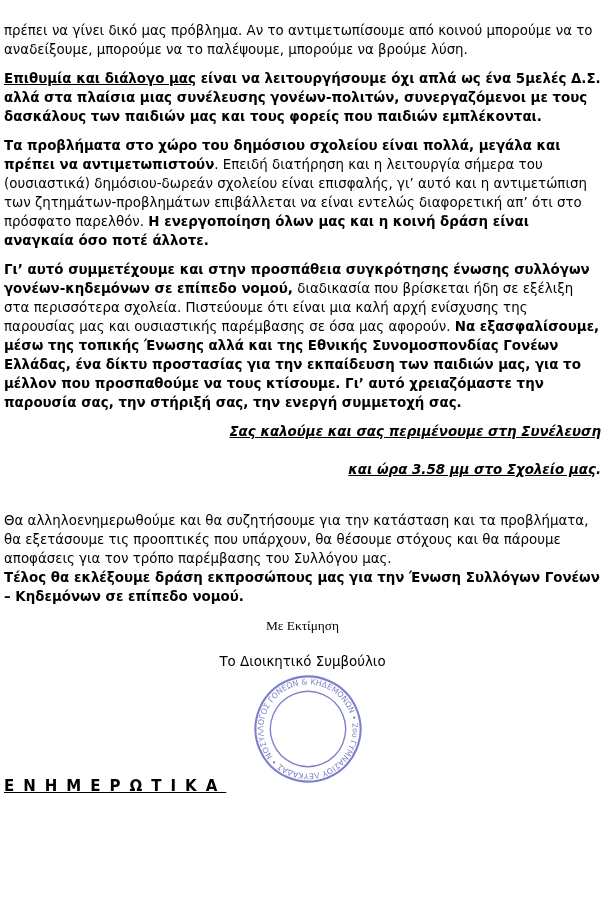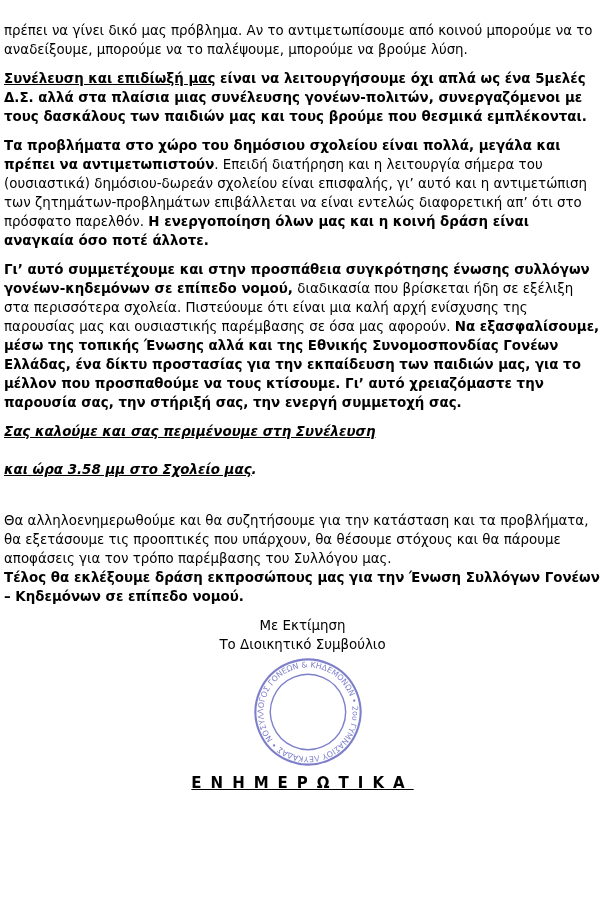--- a/index.html
+++ b/index.html
@@ -4,46 +4,46 @@
 <style>
   html, body { margin: 0; padding: 0; background: #ffffff; }
   body {
     width: 605px; height: 913px; overflow: hidden;
     font-family: "DejaVu Sans", sans-serif;
     font-size: 13.4px; line-height: 19px; color: #000;
   }
   .page { padding: 21px 4px 0 4px; }
   .para { margin: 0 0 10px 0; }
   .para.tight { margin-bottom: 0; margin-top: 32px; }
-  .para.center { text-align: left; }
+  .para.center { text-align: right; }
   .para.invite { margin: 9px 0 9px 0; }
   .b { font-weight: bold; }
   .u { text-decoration: underline; }
   .i { font-style: italic; }
   .closing-line {
     text-align: center; margin: 0;
   }
-  .closing-regards { margin-top: 3px; }
-  .closing-board  { }
+  .closing-regards { margin-top: 3px; font-family: Liberation Serif, serif; }
+  .closing-board  { margin-top: 17px; }
   .stamp-wrap { text-align: center; margin-top: 2px; height: 104px; }
   .stamp-wrap svg { display: inline-block; transform: translateX(5px); }
   .footer-heading {
-    text-align: center; font-weight: bold; font-size: 15px;
+    text-align: left; font-weight: bold; font-size: 15px;
     letter-spacing: 9px; text-decoration: underline;
-    margin-top: 14px;
+    margin-top: 0;
   }
 </style>
 </head>
 <body>
 
 <div class="page">
 
   <div>
       <p class="para"><span>πρέπει να γίνει δικό μας πρόβλημα. Αν  το αντιμετωπίσουμε από κοινού μπορούμε να το αναδείξουμε, μπορούμε να το παλέψουμε, μπορούμε να βρούμε λύση.</span></p>
-      <p class="para"><span class="b u">Συνέλευση και επιδίωξή μας</span><span class="b"> είναι να λειτουργήσουμε όχι απλά ως ένα 5μελές Δ.Σ. αλλά στα πλαίσια μιας συνέλευσης γονέων-πολιτών, συνεργαζόμενοι με τους δασκάλους των παιδιών μας και τους βρούμε που θεσμικά εμπλέκονται.</span></p>
+      <p class="para"><span class="b u">Επιθυμία και διάλογο μας</span><span class="b"> είναι να λειτουργήσουμε όχι απλά ως ένα 5μελές Δ.Σ. αλλά στα πλαίσια μιας συνέλευσης γονέων-πολιτών, συνεργαζόμενοι με τους δασκάλους των παιδιών μας και τους φορείς που παιδιών εμπλέκονται.</span></p>
       <p class="para"><span class="b">Τα προβλήματα στο χώρο του δημόσιου σχολείου είναι πολλά, μεγάλα και πρέπει να αντιμετωπιστούν</span><span>. Επειδή διατήρηση και η λειτουργία σήμερα του (ουσιαστικά) δημόσιου-δωρεάν σχολείου είναι επισφαλής, γι’ αυτό και η αντιμετώπιση των ζητημάτων-προβλημάτων επιβάλλεται να είναι εντελώς διαφορετική απ’ ότι στο πρόσφατο παρελθόν. </span><span class="b">Η ενεργοποίηση όλων μας και η κοινή δράση είναι αναγκαία όσο ποτέ άλλοτε.</span></p>
       <p class="para"><span class="b">Γι’ αυτό συμμετέχουμε και στην προσπάθεια συγκρότησης ένωσης συλλόγων γονέων-κηδεμόνων σε επίπεδο νομού,</span><span> διαδικασία που βρίσκεται ήδη σε εξέλιξη στα περισσότερα σχολεία. Πιστεύουμε ότι είναι μια καλή αρχή ενίσχυσης της παρουσίας μας και ουσιαστικής παρέμβασης σε όσα μας αφορούν. </span><span class="b">Να εξασφαλίσουμε, μέσω της τοπικής Ένωσης αλλά και της Εθνικής Συνομοσπονδίας Γονέων Ελλάδας, ένα δίκτυ προστασίας για την εκπαίδευση των παιδιών μας, για το μέλλον που προσπαθούμε να τους κτίσουμε. Γι’ αυτό χρειαζόμαστε την παρουσία σας, την στήριξή σας, την ενεργή συμμετοχή σας.</span></p>
       <p class="para center invite"><span class="b u i">Σας καλούμε και σας περιμένουμε στη Συνέλευση</span><br><br><span class="b u i">και ώρα 3.58 μμ στο Σχολείο μας</span><span class="b i">.</span></p>
       <p class="para tight"><span>Θα αλληλοενημερωθούμε και θα συζητήσουμε για την κατάσταση και τα προβλήματα, θα εξετάσουμε τις προοπτικές που υπάρχουν, θα θέσουμε στόχους και θα πάρουμε αποφάσεις για τον τρόπο παρέμβασης του Συλλόγου μας.</span></p>
       <p class="para"><span class="b">Τέλος θα εκλέξουμε δράση εκπροσώπους μας για την Ένωση Συλλόγων Γονέων – Κηδεμόνων σε επίπεδο νομού.</span></p>
     </div>
 
   <p class="closing-line closing-regards">Με Εκτίμηση</p>
 
   <p class="closing-line closing-board">Το Διοικητικό Συμβούλιο</p>

